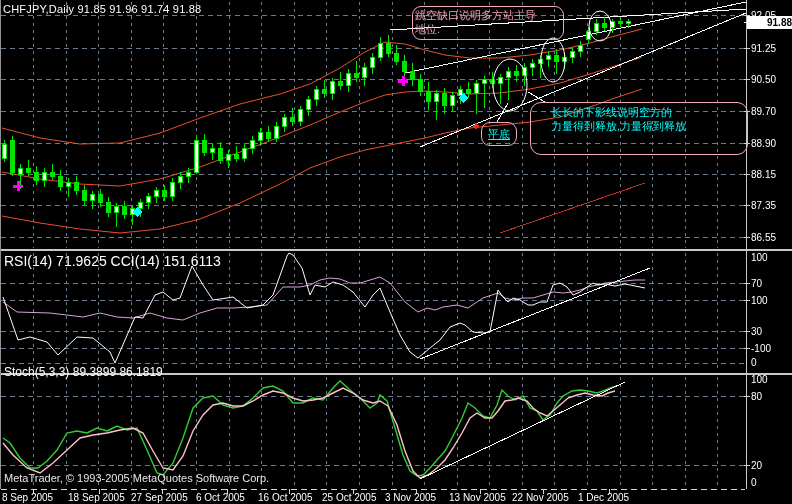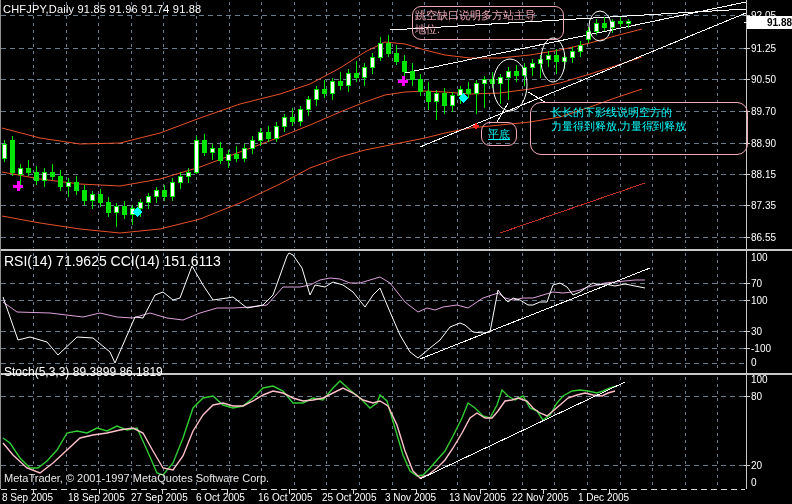--- a/index.html
+++ b/index.html
@@ -353,21 +353,21 @@
       <text x="512" y="501" fill="#ffffff" font-size="10" font-family="&quot;Liberation Sans&quot;,sans-serif">22 Nov 2005</text>
       <text x="578" y="501" fill="#ffffff" font-size="10" font-family="&quot;Liberation Sans&quot;,sans-serif">1 Dec 2005</text>
     </svg>
 
   <div class="ovl axiszone" id="priceAxisZone"></div>
   <div class="ovl axiszone" id="timeAxisZone"></div>
 
   <div class="ovl" id="title">CHFJPY,Daily  91.85 91.96 91.74 91.88</div>
   <div class="ovl" id="rsiLabel">RSI(14) 71.9625  CCI(14) 151.6113</div>
   <div class="ovl" id="stochLabel">Stoch(5,3,3) 89.3899 86.1819</div>
-  <div class="ovl" id="copyright">MetaTrader, © 2001-1997 MetaQuotes Software Corp.</div>
+  <div class="ovl" id="copyright">MetaTrader, © 1993-2005 MetaQuotes Software Corp.</div>
   <div class="ovl" id="priceTag">91.88</div>
 
   <div class="ovl note" id="gapNote">
     <div>跳空缺口说明多方站主导</div>
     <div>地位.</div>
   </div>
   <div class="ovl note" id="shadowNote">
     <div>长长的下影线说明空方的</div>
     <div>力量得到释放,力量得到释放</div>
   </div>

